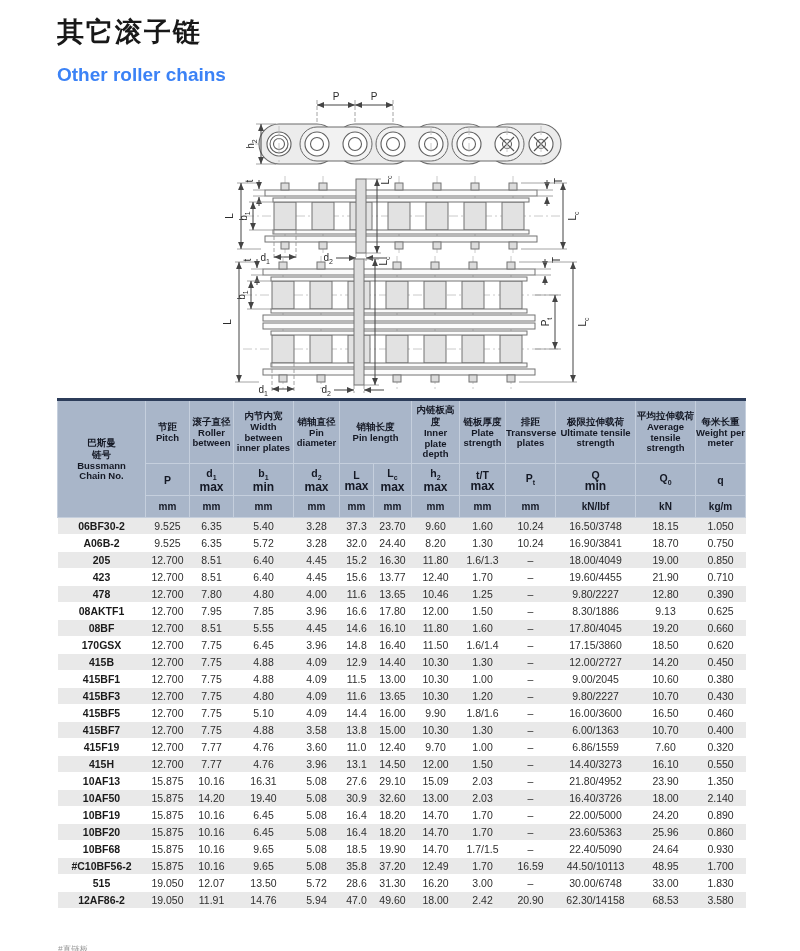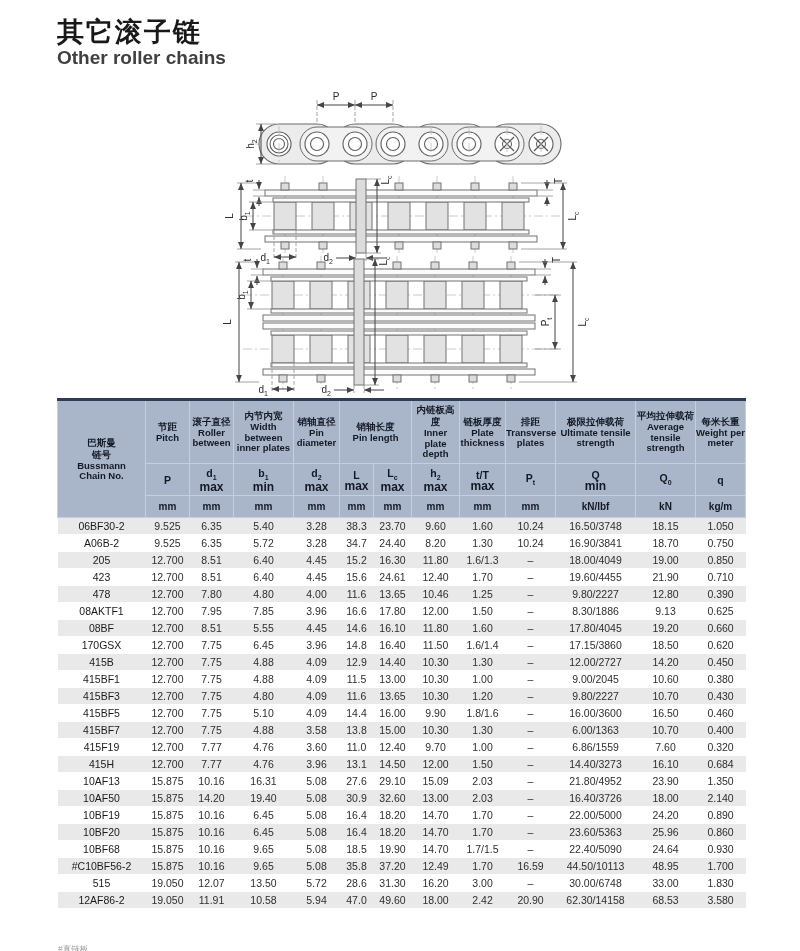--- a/index.html
+++ b/index.html
@@ -1,20 +1,20 @@
 <!DOCTYPE html>
 <html><head>
 <meta charset="utf-8">
 <style>
   html,body{margin:0;padding:0;background:#fff;}
   .page{position:relative;width:800px;height:951px;background:#ffffff;overflow:hidden;
         font-family:"Liberation Sans","DejaVu Sans",sans-serif;padding-left:15px;}
   
   .title-cn{position:absolute;left:57px;top:14px;font-size:27px;font-weight:bold;color:#181818;letter-spacing:2px;}
-  .title-en{position:absolute;left:57px;top:47px;font-size:19px;font-weight:bold;color:#404040;}
+  .title-en{position:absolute;left:57px;top:64px;font-size:19px;font-weight:bold;color:#3b82f6;}
   
   .dg{position:absolute;}
   .pl{fill:#ececec;stroke:#6a6a6a;stroke-width:1.1;}
   .pli{fill:#f2f2f2;stroke:#6a6a6a;stroke-width:1;}
   .co{fill:#ffffff;stroke:#5f5f5f;stroke-width:1.1;}
   .rb{fill:#e2e2e2;stroke:#737373;stroke-width:1;}
   .br{fill:#fbfbfb;stroke:#737373;stroke-width:1;}
   .ph{fill:#dcdcdc;stroke:#737373;stroke-width:1;}
   .dl{stroke:#444;stroke-width:1;fill:none;}
   .xl{stroke:#8d8d8d;stroke-width:0.8;stroke-dasharray:4 2;fill:none;}
@@ -31,21 +31,21 @@
   .spec .r1 th{height:60px;}
   .spec .r2 th{height:29px;font-size:10.5px;}
   .spec .r3 th{height:19px;font-size:10px;margin-top:10px;}
   .hcn{font-size:9.5px;line-height:12px;}
   .hen{font-size:9.5px;line-height:10.5px;font-weight:bold;}
   .lim{font-size:12px;line-height:10px;font-weight:bold;}
   .spec sub{font-size:7px;}
   .spec tbody td{height:16px;line-height:16px;font-size:10.5px;text-align:center;color:#2e2e2e;
         border-bottom:1px solid #ffffff;padding:0 1px;white-space:nowrap;background:#ffffff;}
   .spec tbody tr.g td{background:#e9e9e9;}
-  .spec tbody td.cno{font-weight:normal;color:#1a1a1a;}
+  .spec tbody td.cno{font-weight:bold;color:#1a1a1a;}
   
   .fnote{position:absolute;left:58px;top:944px;font-size:8.5px;line-height:11px;color:#979797;}
 </style>
 </head>
 <body>
 
 <div class="page">
 
   <div class="title-cn">其它滚子链</div>
   <div class="title-en">Other roller chains</div>
@@ -337,21 +337,21 @@
           <th colspan="2">
             <div class="hcn">销轴长度</div>
             <div class="hen">Pin length</div>
           </th>
           <th colspan="1">
             <div class="hcn">内链板高度</div>
             <div class="hen">Inner plate depth</div>
           </th>
           <th colspan="1">
             <div class="hcn">链板厚度</div>
-            <div class="hen">Plate thickness</div>
+            <div class="hen">Plate strength</div>
           </th>
           <th colspan="1">
             <div class="hcn">排距</div>
             <div class="hen">Transverse plates</div>
           </th>
           <th colspan="1">
             <div class="hcn">极限拉伸载荷</div>
             <div class="hen">Ultimate tensile strength</div>
           </th>
           <th colspan="1">
@@ -392,36 +392,36 @@
           <th>kg/m</th>
         </tr>
       </thead>
     <tbody>
         <tr class="g">
           <td class="cno">06BF30-2</td>
           <td>9.525</td>
           <td>6.35</td>
           <td>5.40</td>
           <td>3.28</td>
-          <td>38.3</td>
+          <td>37.3</td>
           <td>23.70</td>
           <td>9.60</td>
           <td>1.60</td>
           <td>10.24</td>
           <td>16.50/3748</td>
           <td>18.15</td>
           <td>1.050</td>
         </tr>
         <tr>
           <td class="cno">A06B-2</td>
           <td>9.525</td>
           <td>6.35</td>
           <td>5.72</td>
           <td>3.28</td>
-          <td>34.7</td>
+          <td>32.0</td>
           <td>24.40</td>
           <td>8.20</td>
           <td>1.30</td>
           <td>10.24</td>
           <td>16.90/3841</td>
           <td>18.70</td>
           <td>0.750</td>
         </tr>
         <tr class="g">
           <td class="cno">205</td>
@@ -438,21 +438,21 @@
           <td>19.00</td>
           <td>0.850</td>
         </tr>
         <tr>
           <td class="cno">423</td>
           <td>12.700</td>
           <td>8.51</td>
           <td>6.40</td>
           <td>4.45</td>
           <td>15.6</td>
-          <td>24.61</td>
+          <td>13.77</td>
           <td>12.40</td>
           <td>1.70</td>
           <td>–</td>
           <td>19.60/4455</td>
           <td>21.90</td>
           <td>0.710</td>
         </tr>
         <tr class="g">
           <td class="cno">478</td>
           <td>12.700</td>
@@ -609,21 +609,21 @@
           <td>7.77</td>
           <td>4.76</td>
           <td>3.96</td>
           <td>13.1</td>
           <td>14.50</td>
           <td>12.00</td>
           <td>1.50</td>
           <td>–</td>
           <td>14.40/3273</td>
           <td>16.10</td>
-          <td>0.684</td>
+          <td>0.550</td>
         </tr>
         <tr>
           <td class="cno">10AF13</td>
           <td>15.875</td>
           <td>10.16</td>
           <td>16.31</td>
           <td>5.08</td>
           <td>27.6</td>
           <td>29.10</td>
           <td>15.09</td>
@@ -720,21 +720,21 @@
           <td>3.00</td>
           <td>–</td>
           <td>30.00/6748</td>
           <td>33.00</td>
           <td>1.830</td>
         </tr>
         <tr class="g">
           <td class="cno">12AF86-2</td>
           <td>19.050</td>
           <td>11.91</td>
-          <td>10.58</td>
+          <td>14.76</td>
           <td>5.94</td>
           <td>47.0</td>
           <td>49.60</td>
           <td>18.00</td>
           <td>2.42</td>
           <td>20.90</td>
           <td>62.30/14158</td>
           <td>68.53</td>
           <td>3.580</td>
         </tr>

